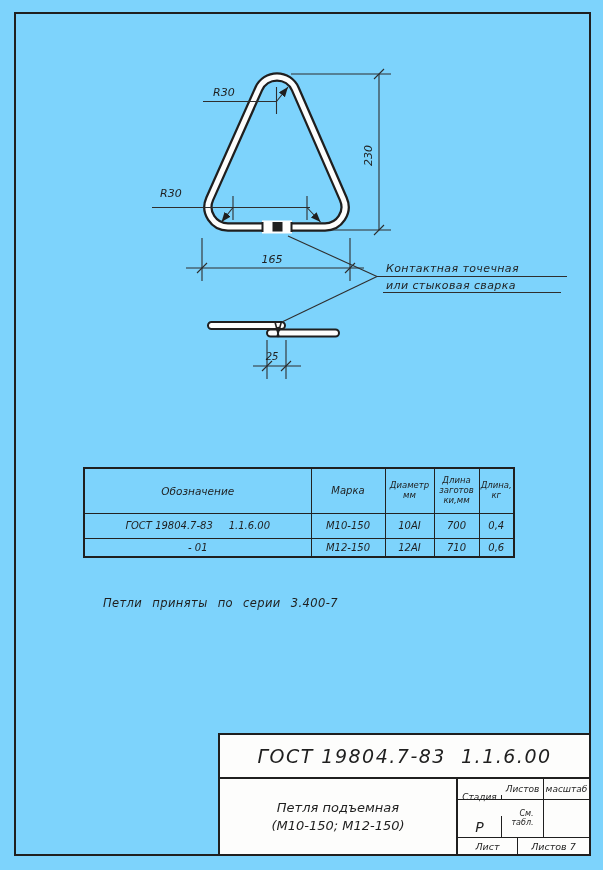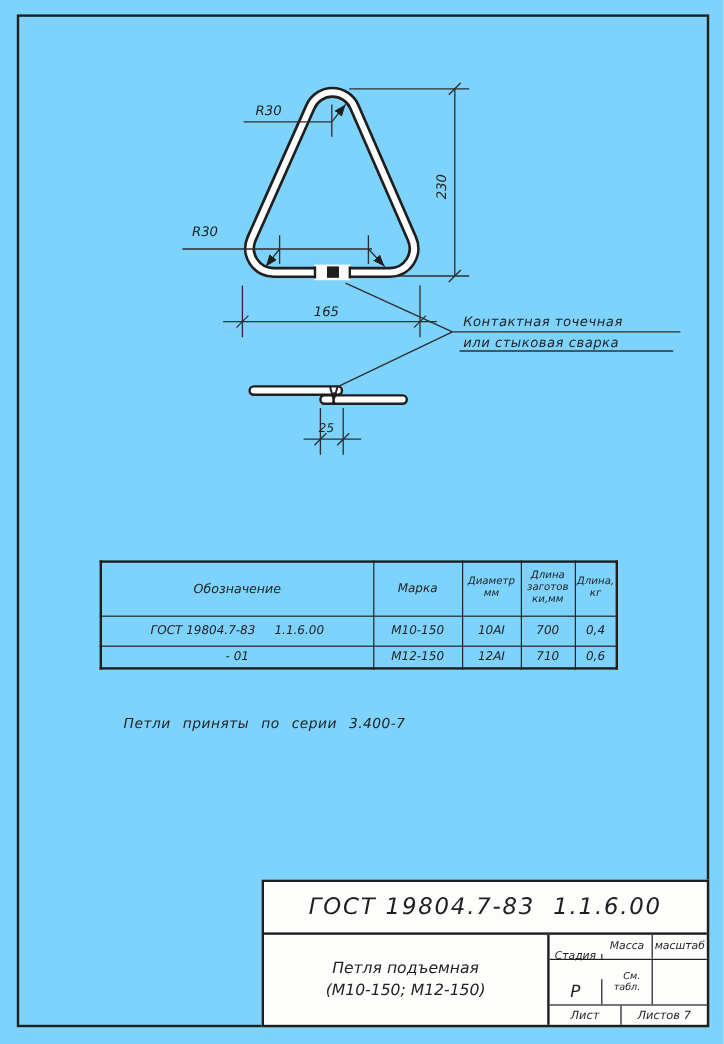--- a/index.html
+++ b/index.html
@@ -188,21 +188,21 @@
   <div class="tblock">
     <div class="tb-top">ГОСТ 19804.7-83  1.1.6.00</div>
     <div class="tb-bottom">
       <div class="tb-name">
         <span>Петля подъемная</span>
         <span>(М10-150; М12-150)</span>
       </div>
       <div class="tb-right">
         <div class="tb-lblrow">
           <div class="cell c-stage lbl">Стадия</div>
-          <div class="cell c-mass lbl">Масса</div>
+          <div class="cell c-mass lbl">Листов</div>
           <div class="cell c-scale lbl">масштаб</div>
         </div>
         <div class="tb-valrow">
           <div class="cell c-stage big">Р</div>
           <div class="cell c-mass">
             <div class="masstbl">
               <span>См.</span>
               <span>табл.</span>
             </div>
           </div>

